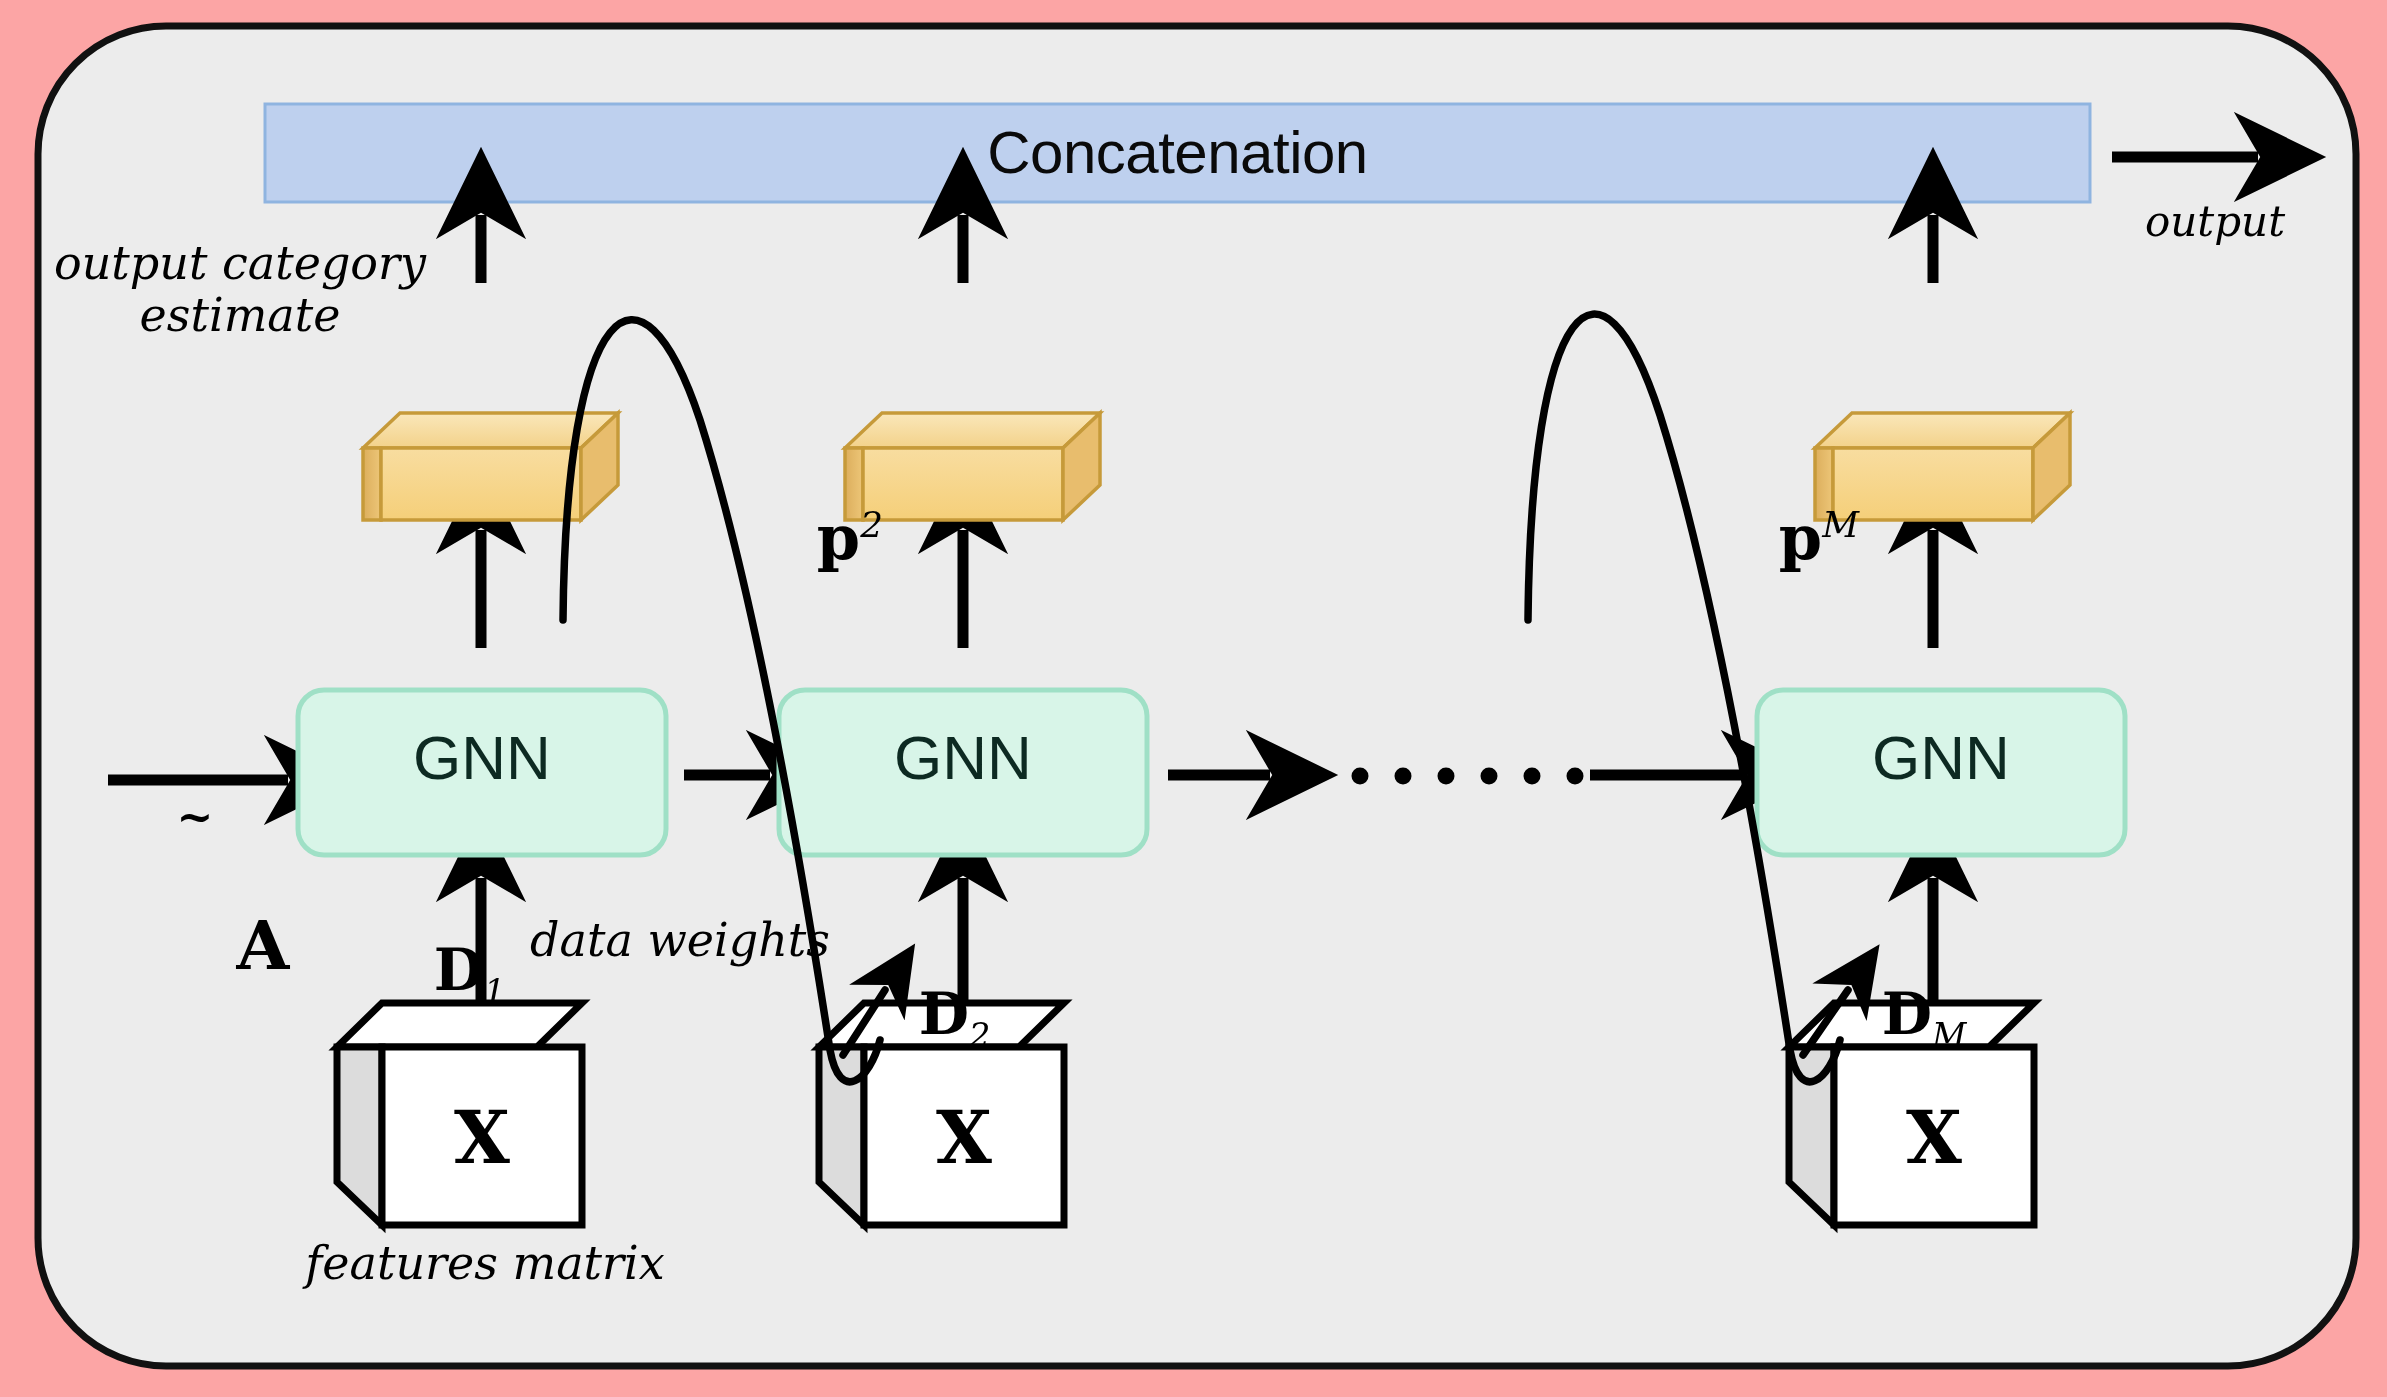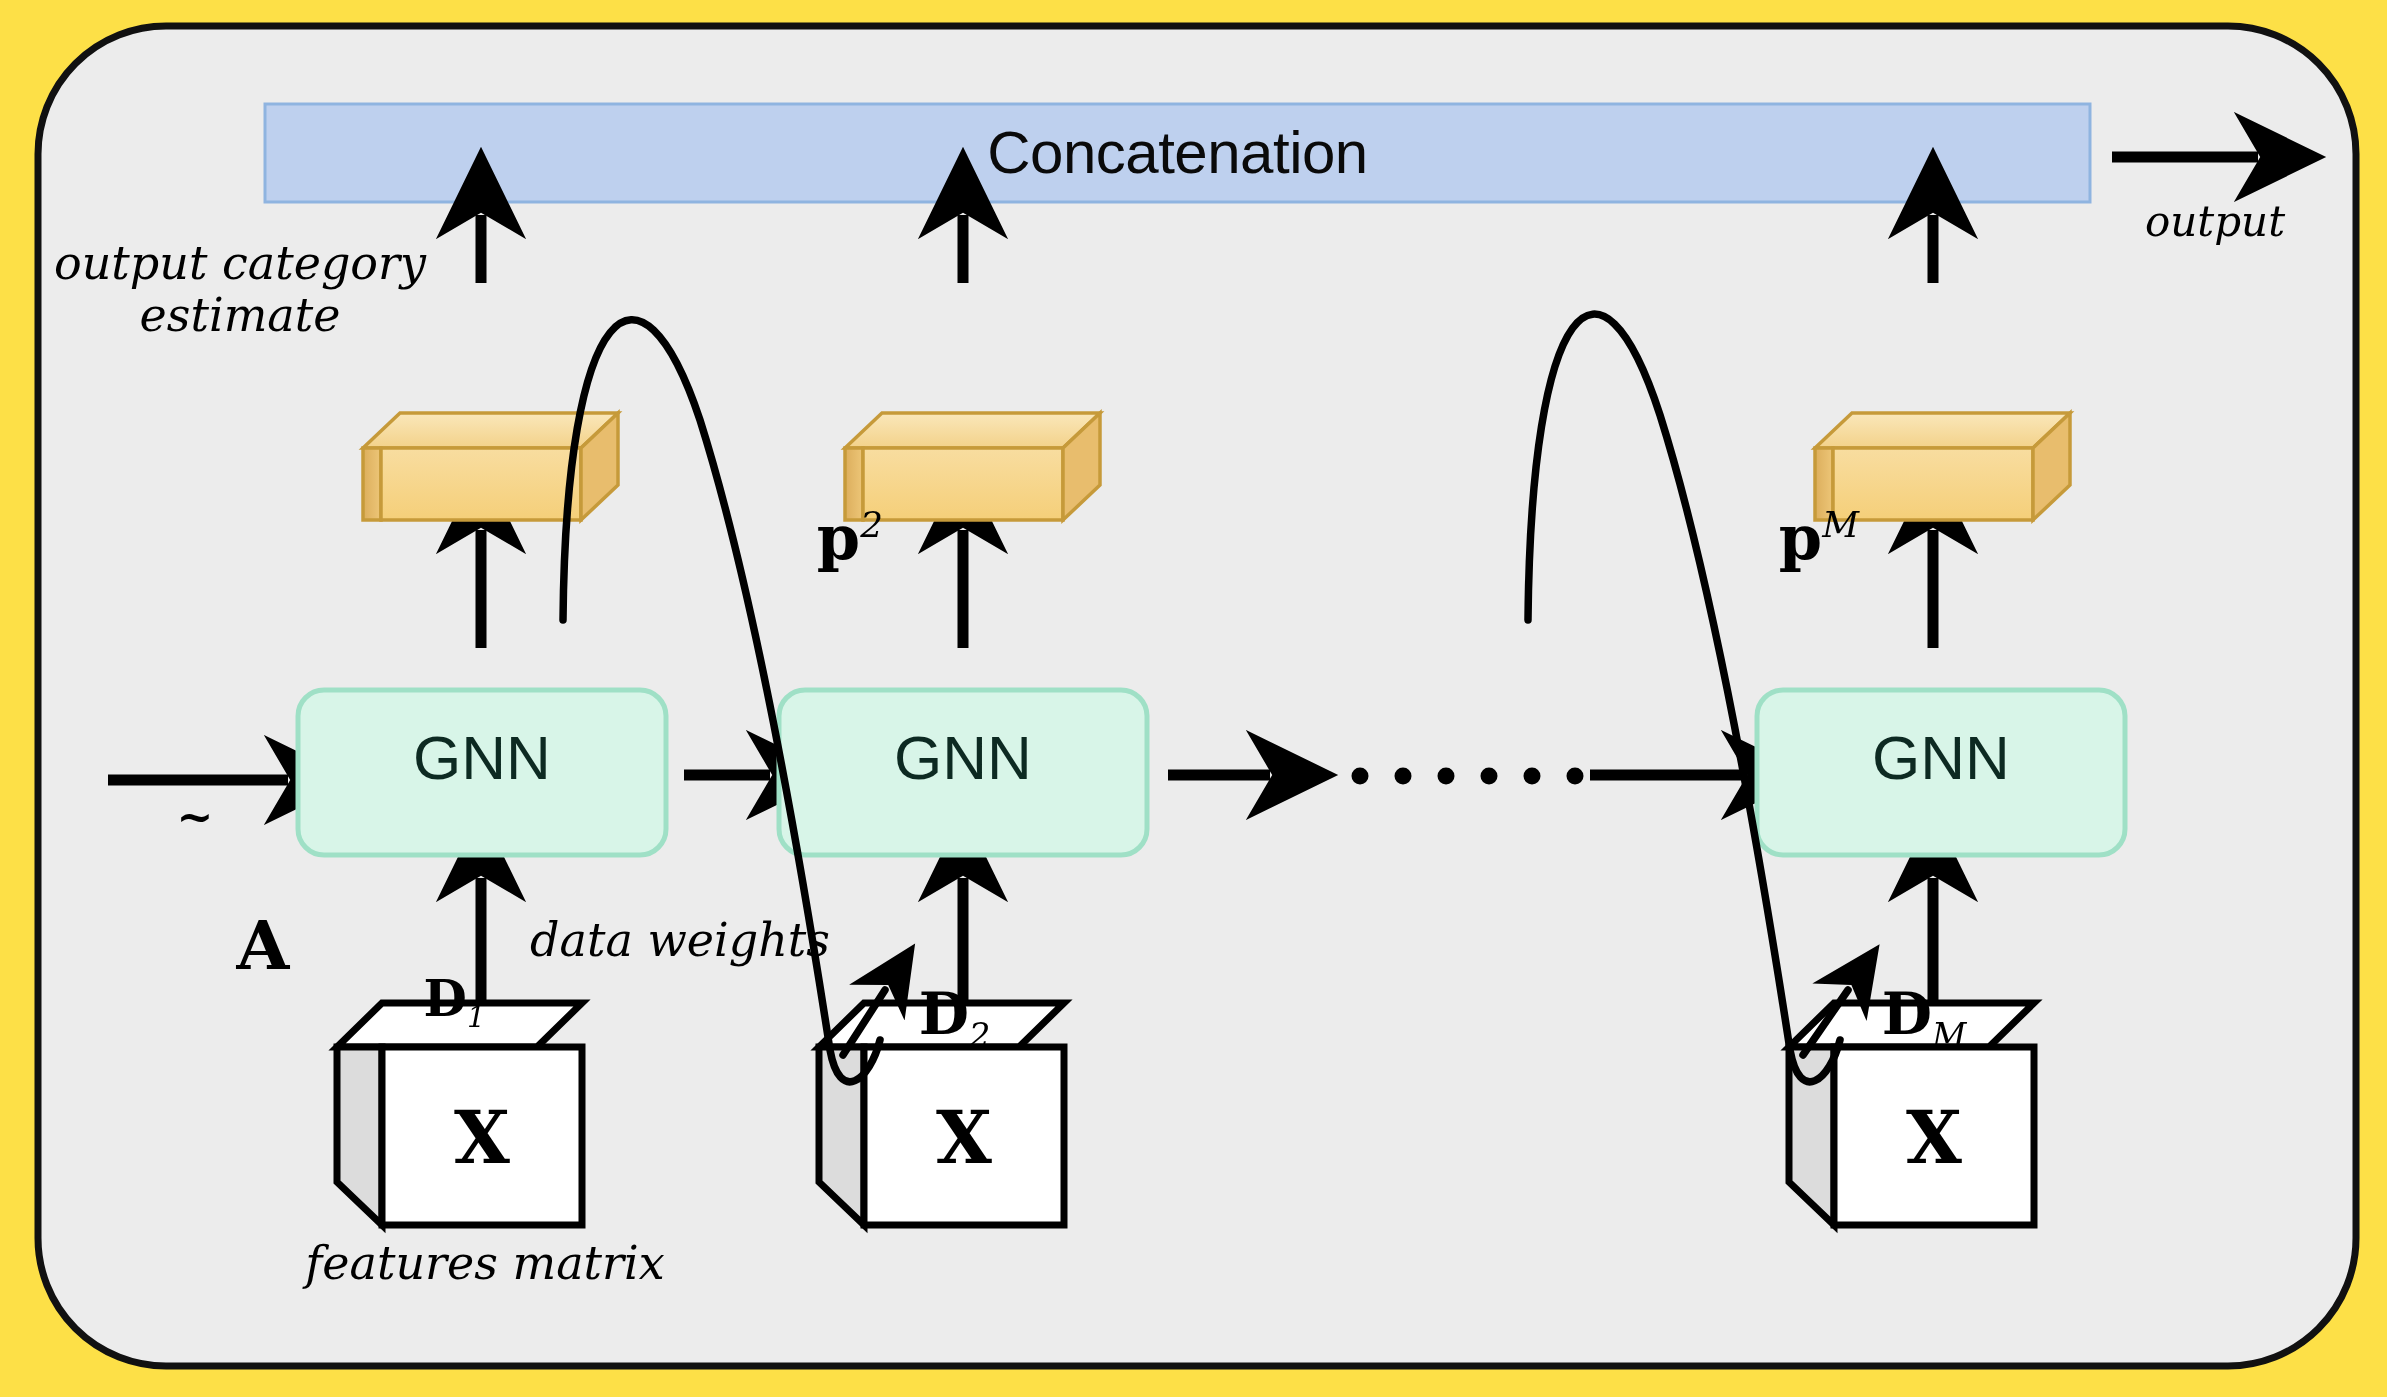--- a/index.html
+++ b/index.html
@@ -1,20 +1,20 @@
 <!DOCTYPE html>
 <html><head>
 <meta charset="utf-8">
 <style>
   html,body{margin:0;padding:0;background:#ffffff;}
   body{font-family:"DejaVu Sans", sans-serif;}
   #stage{
     position:relative;
     width:2387px;height:1397px;
-    background:#fde047;
+    background:#fca5a5;
     overflow:hidden;
   }
   #svgroot{position:absolute;left:0;top:0;width:2387px;height:1397px;}
   .htxt{
     position:absolute;
     font-family:"DejaVu Serif", serif;
     font-style:italic;
     color:#000;
     white-space:pre;
     line-height:1.12;
@@ -224,21 +224,21 @@
   </div>
 
   <div class="htxt" style="left:500px;top:915px;width:360px;font-size:46px;text-align:center;">data weights</div>
 
   <div class="htxt" style="left:270px;top:1238px;width:430px;font-size:46px;">features matrix</div>
 
 
   <div class="gnnlabel" style="left:298px;top:722px;width:368px;font-size:62px;">GNN</div>
 
 
-  <div class="mtxt" style="left:360px;top:911px;font-size:50px;">
+  <div class="mtxt" style="left:360px;top:868px;font-size:58px;">
     <b>D</b><sub>1</sub>
   </div>
 
   <div class="mtxt" style="left:382px;top:1095px;width:200px;text-align:center;font-size:72px;font-weight:bold;">X</div>
 
   <div class="gnnlabel" style="left:779px;top:722px;width:368px;font-size:62px;">GNN</div>
 
   <div class="mtxt" style="left:738px;top:428px;font-size:62px;">
     <b>p</b><sup>2</sup>
   </div>

